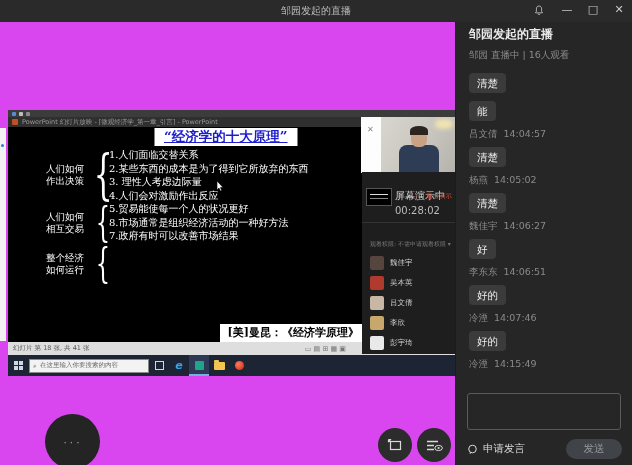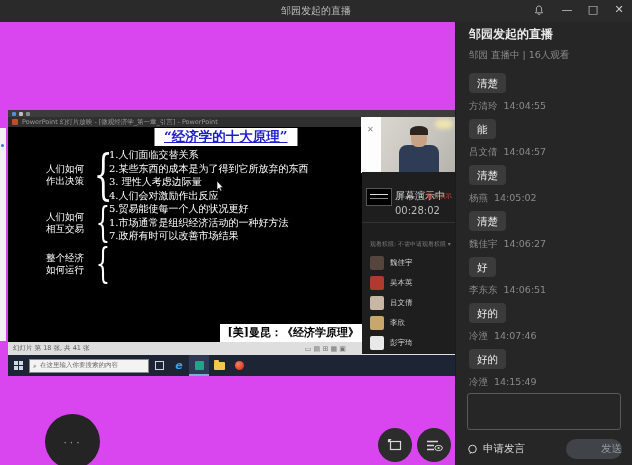--- a/index.html
+++ b/index.html
@@ -26,21 +26,21 @@
   .msg-meta span { margin-right:6px; }
   .msg-bubble { display:inline-block; max-width:150px; background:#3b3b3b; color:#ececec;
                 font-size:10.5px; padding:4px 8px; border-radius:4px; line-height:12px; }
   .chat-input { position:absolute; left:11px; top:393px; width:154px; height:37px;
                 background:transparent; border:1px solid #5a5a5a; border-radius:3px; resize:none;
                 color:#ddd; font-size:10px; font-family:inherit; }
   .sb-bottom { position:absolute; left:11px; right:10px; top:438px; height:22px;
                display:flex; align-items:center; justify-content:space-between; }
   .apply-speak { display:flex; align-items:center; gap:5px; color:#d8d8d8; font-size:10.5px; cursor:default; }
   .send-btn { width:56px; height:20px; border-radius:11px; background:#404448; border:none;
-              color:#94989d; font-size:10.5px; cursor:default;text-align:right; }
+              color:#94989d; font-size:10.5px; cursor:default; }
 
   
   .screen { position:absolute; left:8px; top:110px; width:447px; height:266px; z-index:5;padding-left:18px; }
   .qat { position:absolute; left:0; top:0; width:100%; height:7px; background:#3c3c3c;
          display:flex; align-items:center; gap:3px; padding-left:4px; }
   .qat i { width:4px; height:4px; display:inline-block; border-radius:1px; }
   .ppt-titlebar { position:absolute; left:0; top:7px; width:100%; height:10px; background:#2f2f2f;
                   display:flex; align-items:center; padding:0 4px; }
   .ppt-logo { width:6px; height:6px; background:#c24f24; border-radius:1px; margin-right:4px; flex:0 0 auto;}
   .ppt-title { font-size:6.5px; color:#9a9a9a; white-space:nowrap; overflow:hidden; flex:1; }
@@ -177,21 +177,21 @@
             </div>
   </div>
           <div class="group">
     <div class="glabel">人们如何
 相互交易</div>
     <div class="gbrace">
               <span style="font-size: 41px; line-height: 41px;">{</span>
             </div>
     <div class="gitems">
               <div class="gitem">5.贸易能使每一个人的状况更好</div>
-              <div class="gitem">1.市场通常是组织经济活动的一种好方法</div>
+              <div class="gitem">8.市场通常是组织经济活动的一种好方法</div>
               <div class="gitem">7.政府有时可以改善市场结果</div>
             </div>
   </div>
           <div class="group">
     <div class="glabel">整个经济
 如何运行</div>
     <div class="gbrace">
               <span style="font-size: 41px; line-height: 41px;">{</span>
             </div>
   </div>
@@ -321,23 +321,20 @@
 
   <div class="sidebar">
     <div class="sb-title">邹园发起的直播</div>
     <div class="sb-sub">邹园 直播中 | 16人观看</div>
     <div class="chat" id="chat">
         <div class="msg">
     
     <div class="msg-bubble">清楚</div>
   </div>
         <div class="msg">
-    <div class="msg-meta">
-      <span>方清玲</span><span>14:04:55</span>
-    </div>
     <div class="msg-bubble">能</div>
   </div>
         <div class="msg">
     <div class="msg-meta">
       <span>吕文倩</span><span>14:04:57</span>
     </div>
     <div class="msg-bubble">清楚</div>
   </div>
         <div class="msg">
     <div class="msg-meta">

